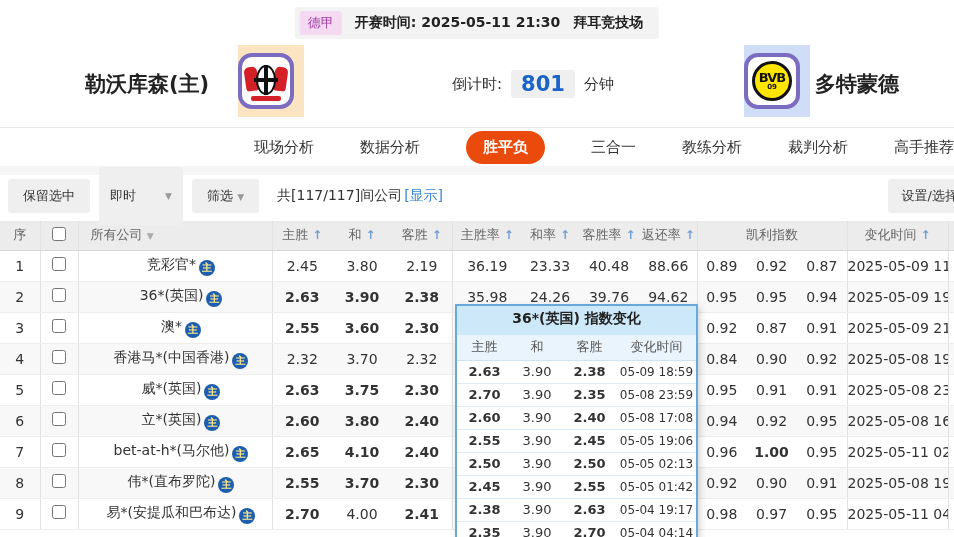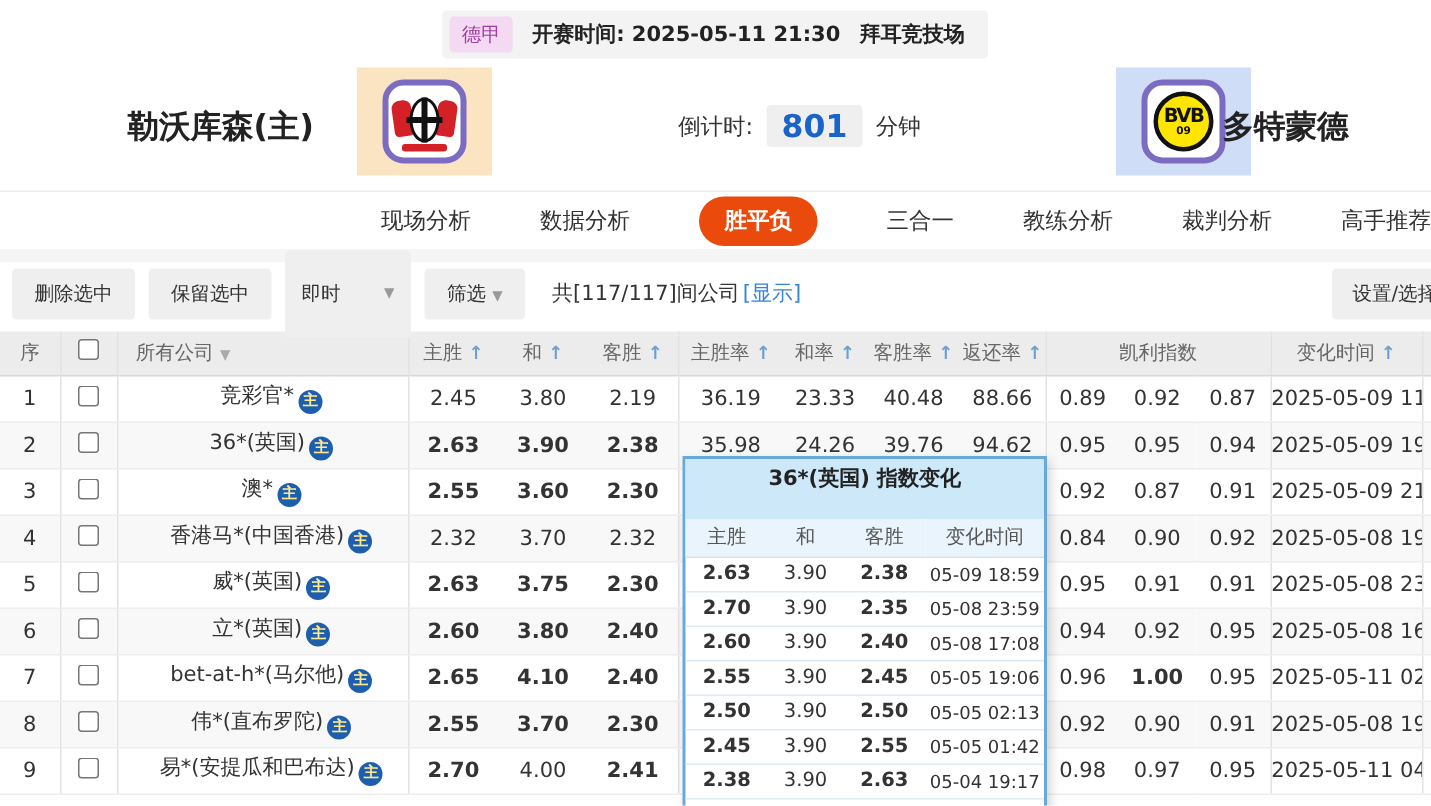--- a/index.html
+++ b/index.html
@@ -12,22 +12,22 @@
   .topbar { position:absolute; left:50%; transform:translateX(-50%); top:7px;
     background:#f3f3f3; border-radius:3px; padding:4px 16px 4px 5px;
     display:flex; align-items:center; gap:13px; font-size:14px; white-space:nowrap; }
   .league { background:#f3d9f2; color:#a040a0; padding:3px 8px; border-radius:3px; font-size:13px; cursor:pointer; }
   .kick { font-weight:bold; color:#222; }
   .venue { font-weight:bold; color:#222; }
 
   .team-name { position:absolute; top:70px; font-size:21px; font-weight:bold; color:#222; cursor:pointer; }
   .home-name { left:85px; }
   .away-name { left:815px; }
-  .logo { position:absolute; top:45px; width:90px; height:72px;
-    display:flex; align-items:center; justify-content:center; }
+  .logo { position:absolute; top:45px; width:66px; height:72px;
+    display:flex; align-items:center; justify-content:flex-start; }
   .home-logo { left:238px; background:#fbe4c1; }
   .away-logo { left:744px; background:#cfdef6; }
   .logo-inner { width:56px; height:56px; background:#fff; border:4px solid #7b6cc2;
     border-radius:14px; display:flex; align-items:center; justify-content:center; overflow:hidden; }
   .bvb-circle { width:40px; height:40px; border-radius:50%; background:#ffe600;
     border:3px solid #111; display:flex; flex-direction:column; align-items:center; justify-content:center; }
   .bvb-txt { font-size:13px; font-weight:bold; color:#111; line-height:12px; letter-spacing:-1px; }
   .bvb-sub { font-size:7px; font-weight:bold; color:#111; line-height:7px; }
 
   .countdown { position:absolute; left:452px; top:70px; display:flex; align-items:center; gap:9px; font-size:15px; color:#333; }
@@ -69,21 +69,21 @@
   .badge { display:inline-block; width:16px; height:16px; border-radius:50%; background:#1d5fae;
     color:#ffe98c; font-size:10px; line-height:16px; text-align:center; font-weight:bold;
     margin-left:3px; vertical-align:-2px; }
   td.c-time { font-size:13px; }
   input[type=checkbox] { width:14px; height:14px; cursor:pointer; }
 
   
   .popup { position:absolute; left:455px; top:304px; width:243px; background:#fff;
     border:2px solid #68a9d9; z-index:5; box-shadow:2px 3px 7px rgba(0,0,0,.18); }
   .popup-title { background:#cde8f8; text-align:center; font-weight:bold; font-size:14px;
-    color:#222; padding:4px 0 18px; }
+    color:#222; padding:4px 0 7px; }
   .popup table { width:100%; border-collapse:collapse; table-layout:fixed; }
   .popup th { background:#e9f4fc; font-weight:normal; color:#555; font-size:13px;
     height:25px; border-bottom:1px solid #cfe4f3; white-space:nowrap; }
   .popup td { height:23px; text-align:center; font-size:13px; color:#333;
     border-bottom:1px solid #ddebf6; white-space:nowrap; }
   .popup td.p-time { font-size:12px; }
 
   
   .lev-crest { position:relative; width:42px; height:36px; }
   .lev-lion { position:absolute; top:4px; width:13px; height:24px; background:#d42027; border-radius:5px 5px 3px 3px; }
@@ -146,21 +146,20 @@
     <span class="tab active">胜平负</span>
     <span class="tab">三合一</span>
     <span class="tab">教练分析</span>
     <span class="tab">裁判分析</span>
     <span class="tab">高手推荐</span>
   </div>
 
   <div class="gray-strip"></div>
 
   <div class="toolbar">
-    <span class="tbtn">删除选中</span>
     <span class="tbtn">保留选中</span>
     <span class="tsel">
         <span>即时</span>
         <span class="arrow">▼</span>
       </span>
     <span class="tbtn"><span>筛选</span> <span class="arrow">▼</span></span>
     <span class="count"><span>共[117/117]间公司</span><span class="show-link">[显示]</span></span>
     <span class="settings">设置/选择</span>
   </div>
 

